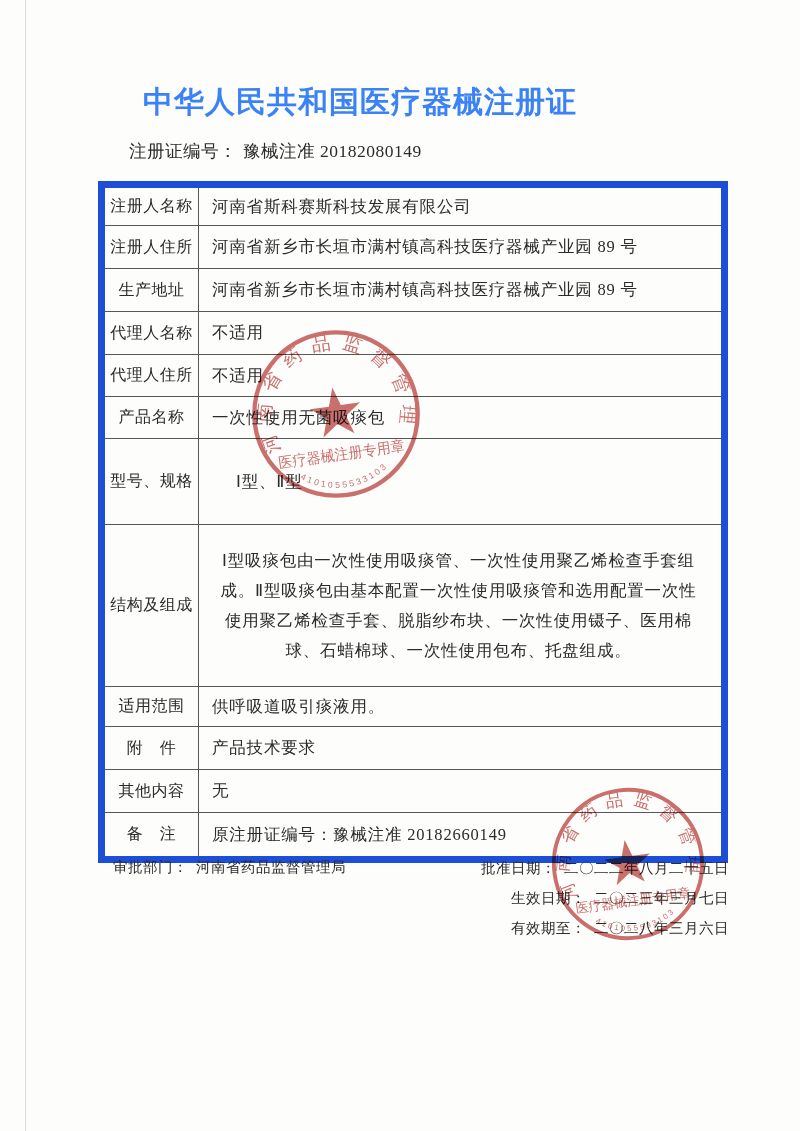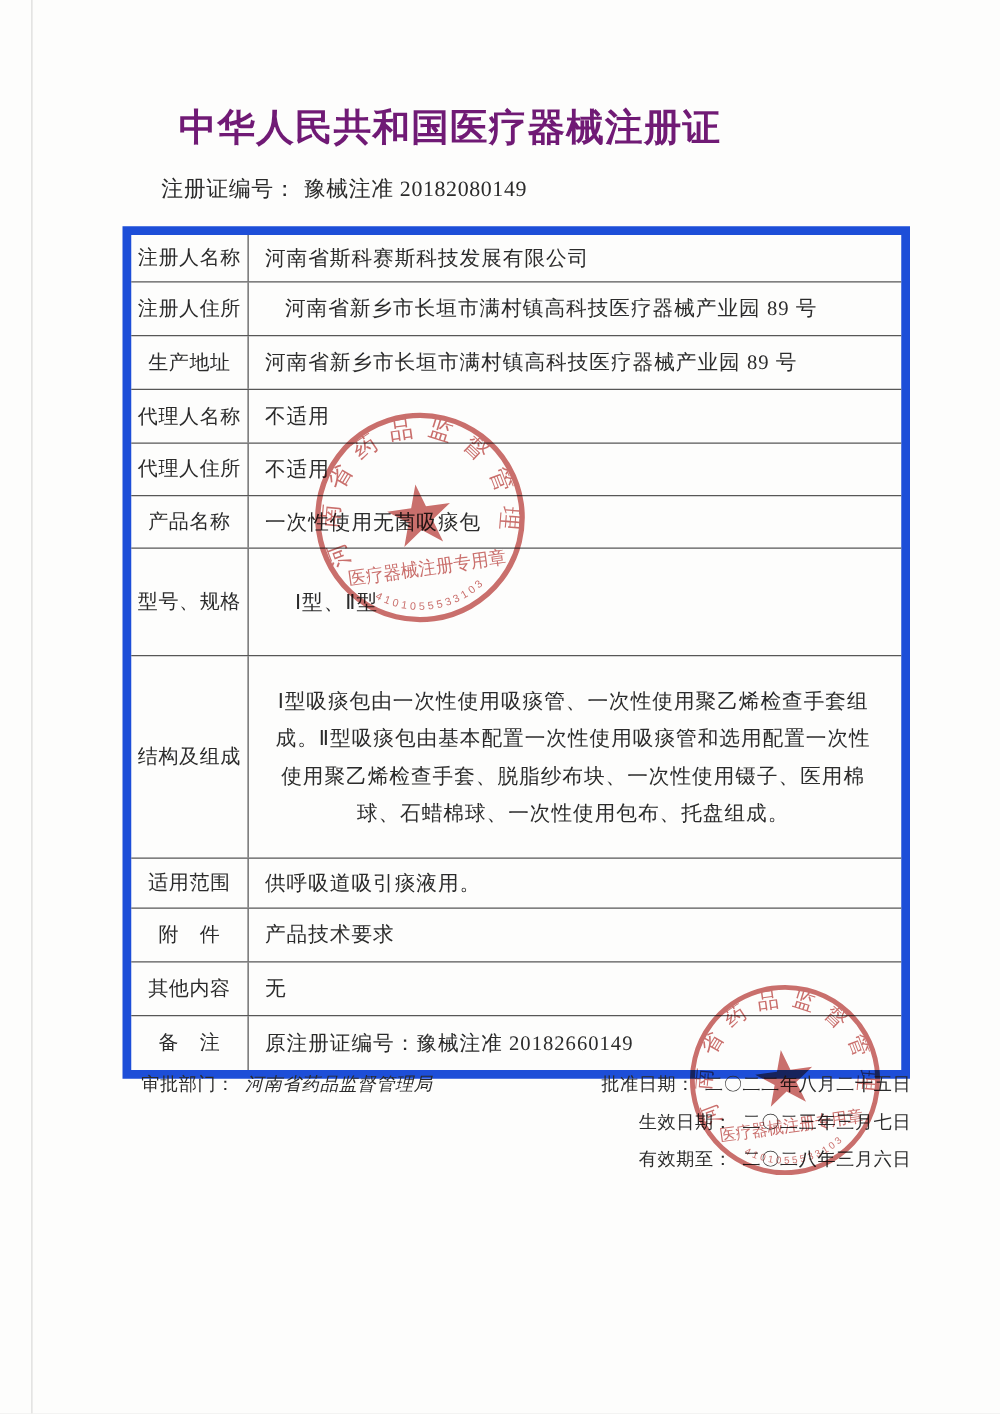--- a/index.html
+++ b/index.html
@@ -14,21 +14,21 @@
     color:#2b2b2b;
   }
   .page-edge {
     position:absolute; left:25px; top:0; width:1px; height:1131px;
     background:#dcdcda;
   }
   .title {
     position:absolute; left:60px; top:82px; width:600px;
     text-align:center;
     font-size:30px; font-weight:700; letter-spacing:1px;
-    color:#701a75;
+    color:#3b82f6;
   }
   .cert-line {
     position:absolute; left:129px; top:139px;
     font-size:17.5px; letter-spacing:0.5px;
   }
   .cert-line .val { margin-left:6px; }
   .cert-table {
     position:absolute; left:98px; top:181px; width:630px;
     border:7px solid #1d4ed8;
   }
@@ -40,37 +40,37 @@
     border-right:1px solid #575757;
     font-size:16px; letter-spacing:0.5px;
     padding:2px;
   }
   .cell.value {
     flex:1; padding:4px 16px 4px 13px;
     font-size:16.5px; letter-spacing:0.8px;
   }
   
   .row:nth-child(1)  { height:37px; }
-  .row:nth-child(2)  { height:43px;gap:16px; }
+  .row:nth-child(2)  { height:43px; }
   .row:nth-child(3)  { height:43px; }
   .row:nth-child(4)  { height:43px; }
   .row:nth-child(5)  { height:42px; }
   .row:nth-child(6)  { height:42px; }
   .row:nth-child(7)  { height:86px;gap:24px; }
   .row:nth-child(8)  { height:162px; }
   .row:nth-child(8) .cell.value { line-height:30px;text-align:center; }
   .row:nth-child(9)  { height:40px; }
   .row:nth-child(10) { height:43px; }
   .row:nth-child(11) { height:43px; }
   .row:nth-child(12) { height:44px; }
   .footer-approval {
     position:absolute; left:113px; top:858px;
     font-size:14.5px; letter-spacing:0.5px;
   }
-  .footer-approval .val { margin-left:8px;font-style:italic; }
+  .footer-approval .val { margin-left:8px; }
   .footer-dates {
     position:absolute; left:481px; top:857px;
     font-size:14.5px; letter-spacing:0.5px;
   }
   .date-line { height:30px; line-height:22px; white-space:nowrap;text-align:right; }
   .date-line .val { margin-left:8px; }
   
   .seal {
     position:absolute;
     mix-blend-mode:multiply;

